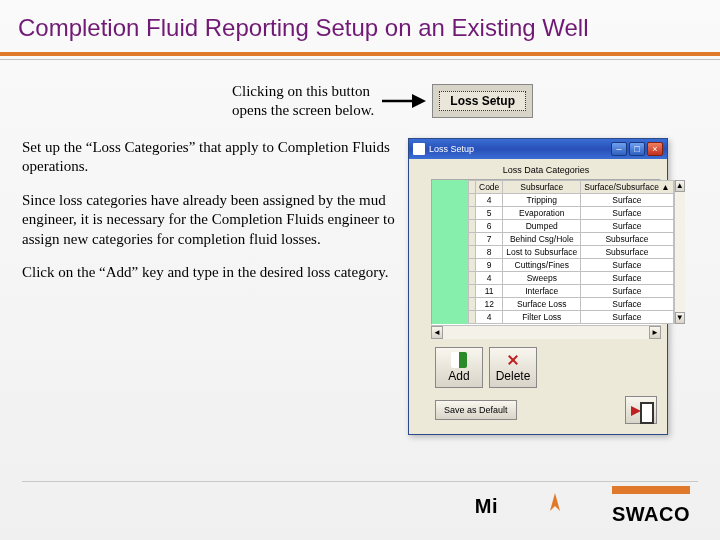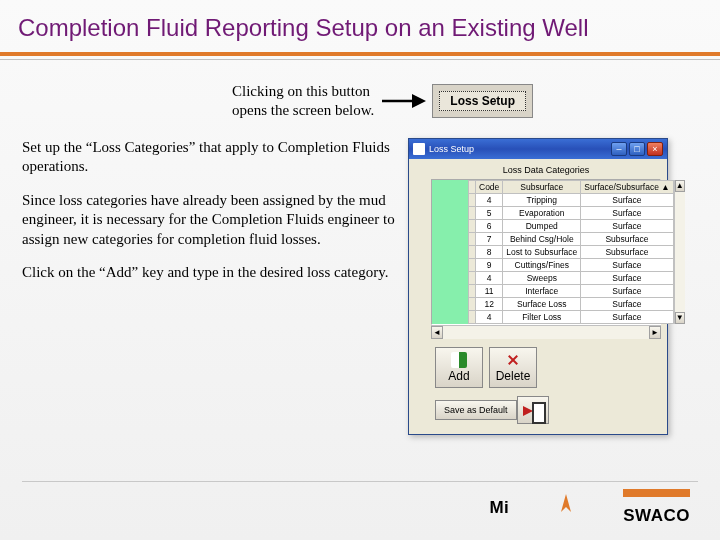--- a/index.html
+++ b/index.html
@@ -168,21 +168,21 @@
   }
   .winbtn .bicon { width:16px; height:16px; margin-bottom:1px; }
   .add-icon { background: conic-gradient(#2a8a2a 0 50%, #fff 0); border-radius:2px;}
   .del-icon { position:relative; }
   .del-icon::before, .del-icon::after{
     content:""; position:absolute; left:2px; top:7px; width:12px; height:2px;
     background:#c02020; transform:rotate(45deg);
   }
   .del-icon::after{ transform:rotate(-45deg);}
   .defrow {
-    display:flex; align-items:center; 
+    display:flex; align-items:center; justify-content:space-between;
     padding: 4px;
   }
   .defbtn {
     padding: 4px 8px;
     background: linear-gradient(#f8f6ee,#d9d4c8);
     border:1px solid #888;
     font-size: 9px;
   }
   .exitbtn {
     width: 32px; height: 28px;
@@ -202,21 +202,21 @@
   }
 
   .footer-rule {
     position:absolute; left:22px; right:22px; bottom:58px;
     height:1px; background:#c8c8c8;
   }
   .logo {
     position:absolute; right:30px; bottom:14px;
     font-family: Arial, sans-serif;
     font-weight: bold;
-    font-size: 17px;
+    font-size: 20px;
     letter-spacing: 0.5px;
     display:flex; align-items:center;gap:48px;
   }
   .logo .mi { color:#000; }
   .logo .sep {
     display:inline-block;
     margin: 0 2px;
     position:relative; top:-2px;
   }
   .logo .swaco {

